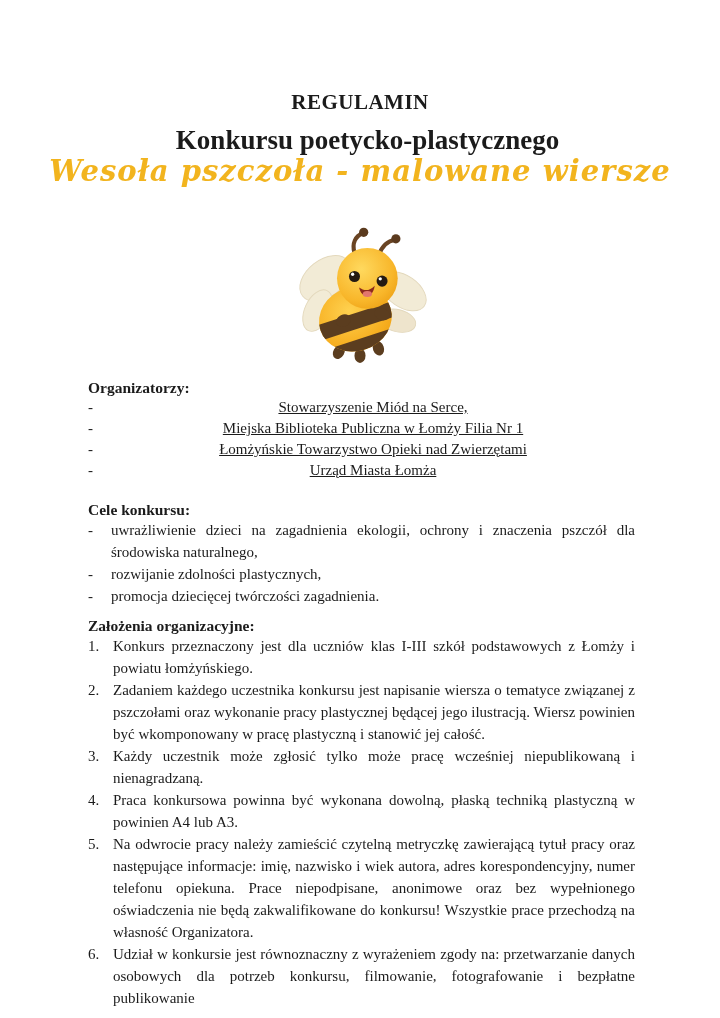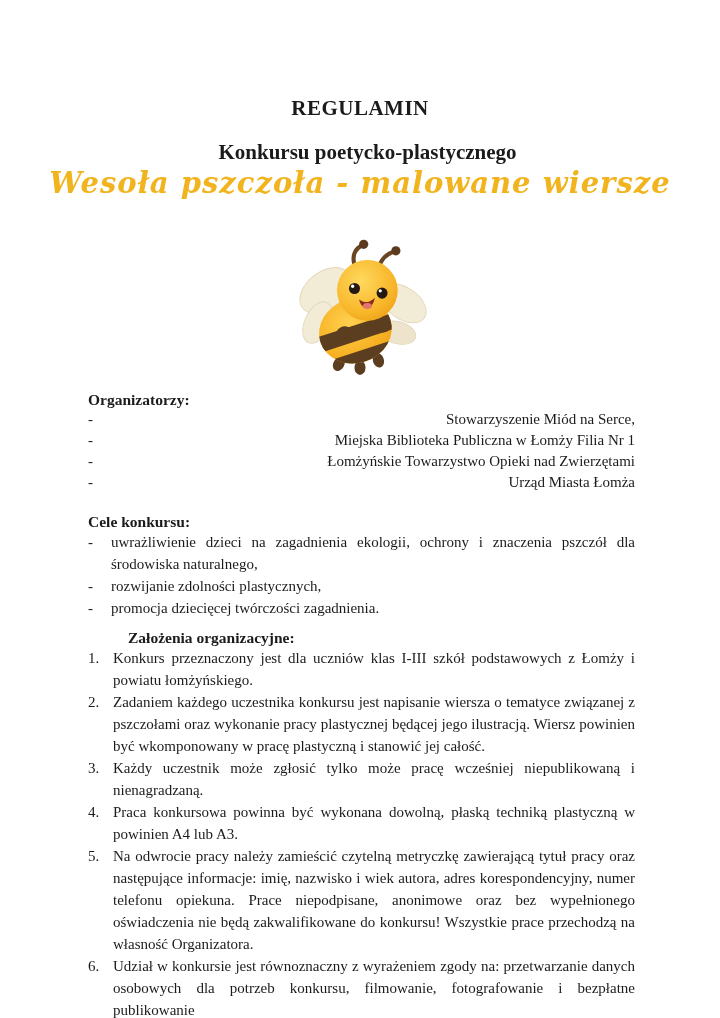--- a/index.html
+++ b/index.html
@@ -12,24 +12,24 @@
     color: #1b1b1b;
     overflow: hidden;
     box-sizing: border-box;
   }
   .titles { text-align: center; padding-top: 78px; }
   .title-main {
     font-size: 21px;
     font-weight: bold;
     line-height: 25px;
     letter-spacing: 0.5px;
-    margin: 18px;
+    margin: 12px;
   }
   .title-sub {
-    font-size: 21px;
+    font-size: 27px;
     font-weight: bold;
     line-height: 26px;
     margin: 0;
     padding-left: 15px;
   }
   .title-script {
     font-family: "DejaVu Serif", serif;
     font-style: italic;
     font-weight: bold;
     font-size: 29px;
@@ -48,38 +48,38 @@
     font-size: 15px;
   }
   .section-heading {
     font-size: 15.5px;
     font-weight: bold;
     line-height: 18px;
     margin: 0;
   }
   .h-org { margin-top: 16px; }
   .h-cele { margin-top: 20px; }
-  .h-zal { margin-top: 10px; margin-left: 40px; }
+  .h-zal { margin-top: 10px; }
   ul.doc-list, ol.doc-list {
     list-style: none;
     margin: 0;
     padding: 0;
   }
   .list-org { margin-top: 24px; }
   .list-cele { margin-top: 8px; }
   .list-zal { margin-top: 7px; }
   .doc-list li { display: flex; align-items: flex-start; }
   .list-org li { line-height: 21px; }
   .list-cele li, .list-zal li { line-height: 22px; }
   .dash-indent { padding-left: 19px; }
   .num-indent { padding-left: 17px; }
   .marker { flex: none; width: 23px; }
   .num-marker { flex: none; width: 25px; }
   .item-text { flex: 1 1 auto; text-align: justify; }
-  .list-org .item-text { text-align: right; }
+  .list-org .item-text { text-align: center; text-decoration: underline; }
 </style>
 </head>
 <body>
 
 <div class="page">
 
   <div class="titles">
     <h1 class="title-main">REGULAMIN</h1>
     <h2 class="title-sub">Konkursu poetycko-plastycznego</h2>
     <h3 class="title-script" style="color:#F2B41E;">Wesoła pszczoła - malowane wiersze</h3>

